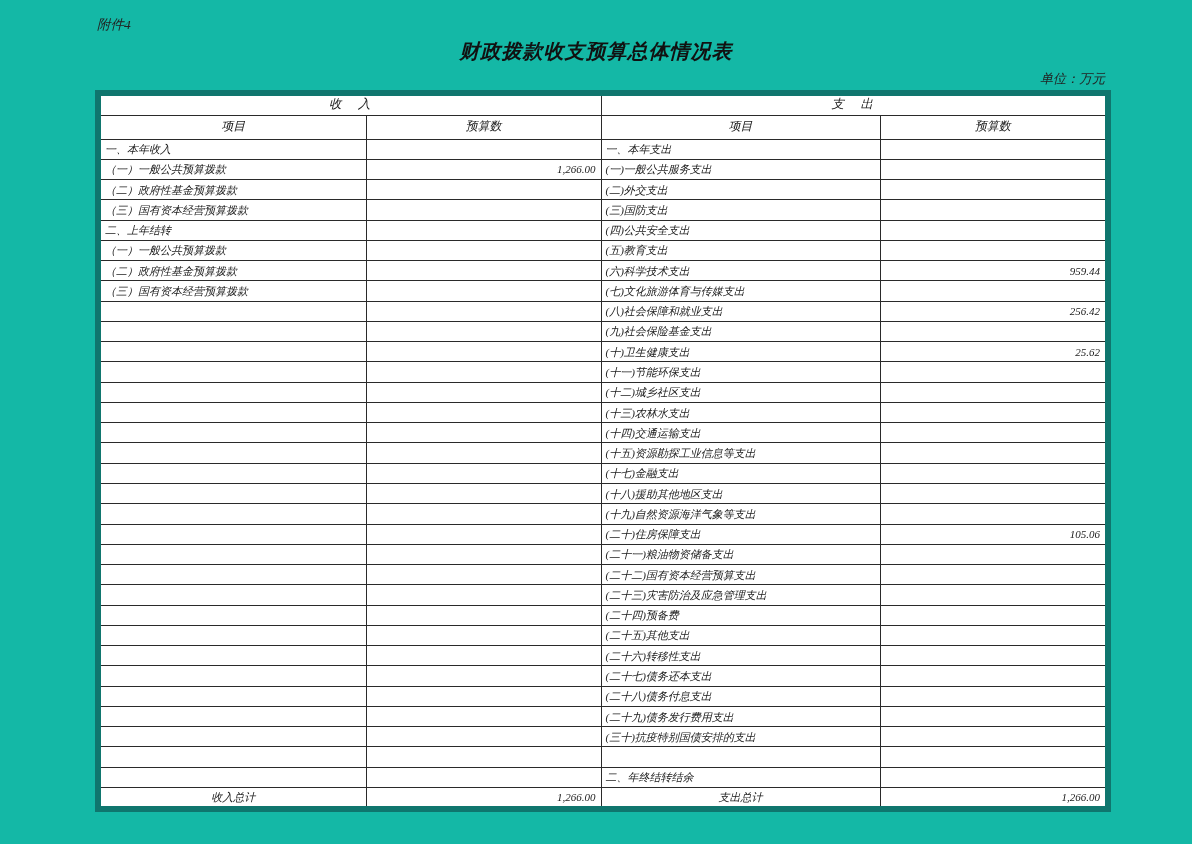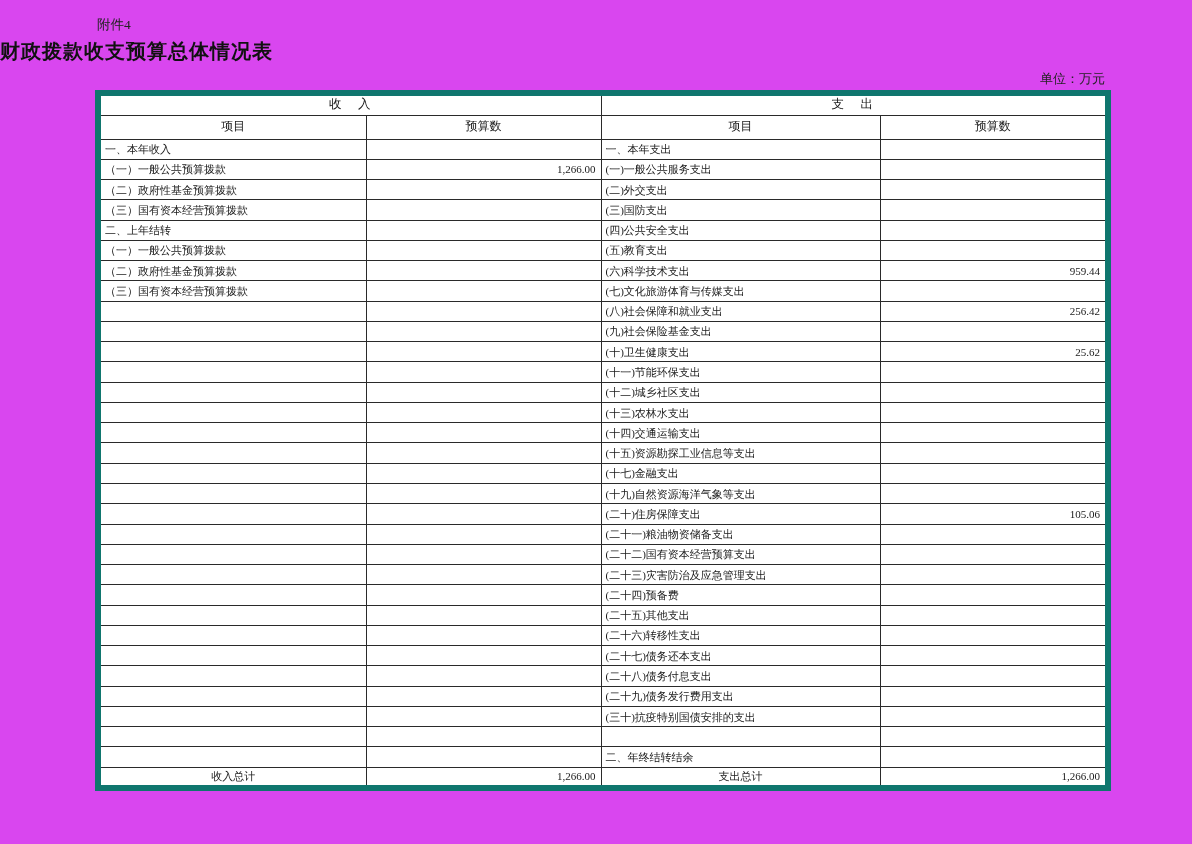--- a/index.html
+++ b/index.html
@@ -4,28 +4,28 @@
 <style>
   * { margin: 0; padding: 0; box-sizing: border-box; }
   html, body { width: 1192px; height: 844px; }
   body {
     background: #ffffff;
     font-family: "Liberation Serif", "DejaVu Serif", serif;
     color: #1a1a1a;
     position: relative;
     overflow: hidden;
   }
-  .sheet { position: absolute; inset: 0; background: #d946ef; }
+  .sheet { position: absolute; inset: 0; background: #14b8a6; font-style: italic; }
   .attachment {
     position: absolute; left: 97px; top: 16px;
     font-size: 13.5px; color: #222;
   }
   .title {
     position: absolute; left: 0; top: 38px; width: 100%;
-    font-size: 20px; font-weight: bold;
+    text-align: center; font-size: 20px; font-weight: bold;
     letter-spacing: 1px; color: #111;
   }
   .unit {
     position: absolute; right: 87px; top: 70px;
     font-size: 13px; color: #222;
   }
   table.budget {
     position: absolute; left: 95px; top: 90px;
     width: 1010px; border-collapse: collapse; table-layout: fixed;
     background: #fff;
@@ -179,20 +179,26 @@
         </tr>
         <tr>
           <td class="item"></td>
           <td class="value"></td>
           <td class="item">(十七)金融支出</td>
           <td class="value"></td>
         </tr>
         <tr>
           <td class="item"></td>
           <td class="value"></td>
+          <td class="item">(十八)援助其他地区支出</td>
+          <td class="value"></td>
+        </tr>
+        <tr>
+          <td class="item"></td>
+          <td class="value"></td>
           <td class="item">(十九)自然资源海洋气象等支出</td>
           <td class="value"></td>
         </tr>
         <tr>
           <td class="item"></td>
           <td class="value"></td>
           <td class="item">(二十)住房保障支出</td>
           <td class="value">105.06</td>
         </tr>
         <tr>

